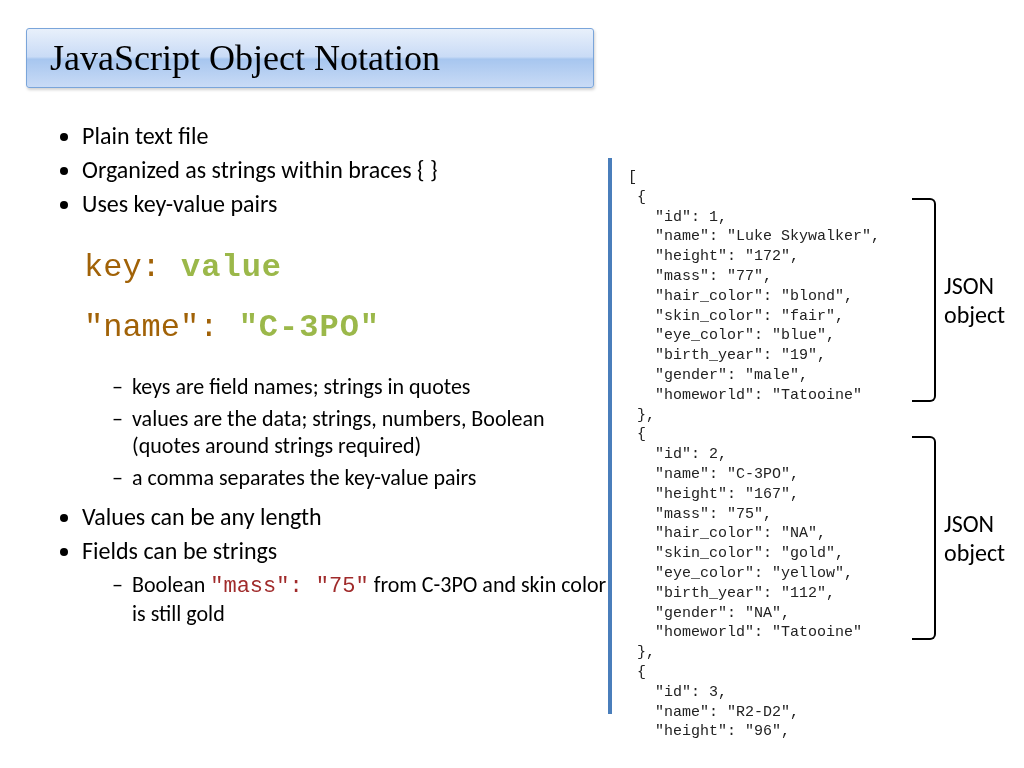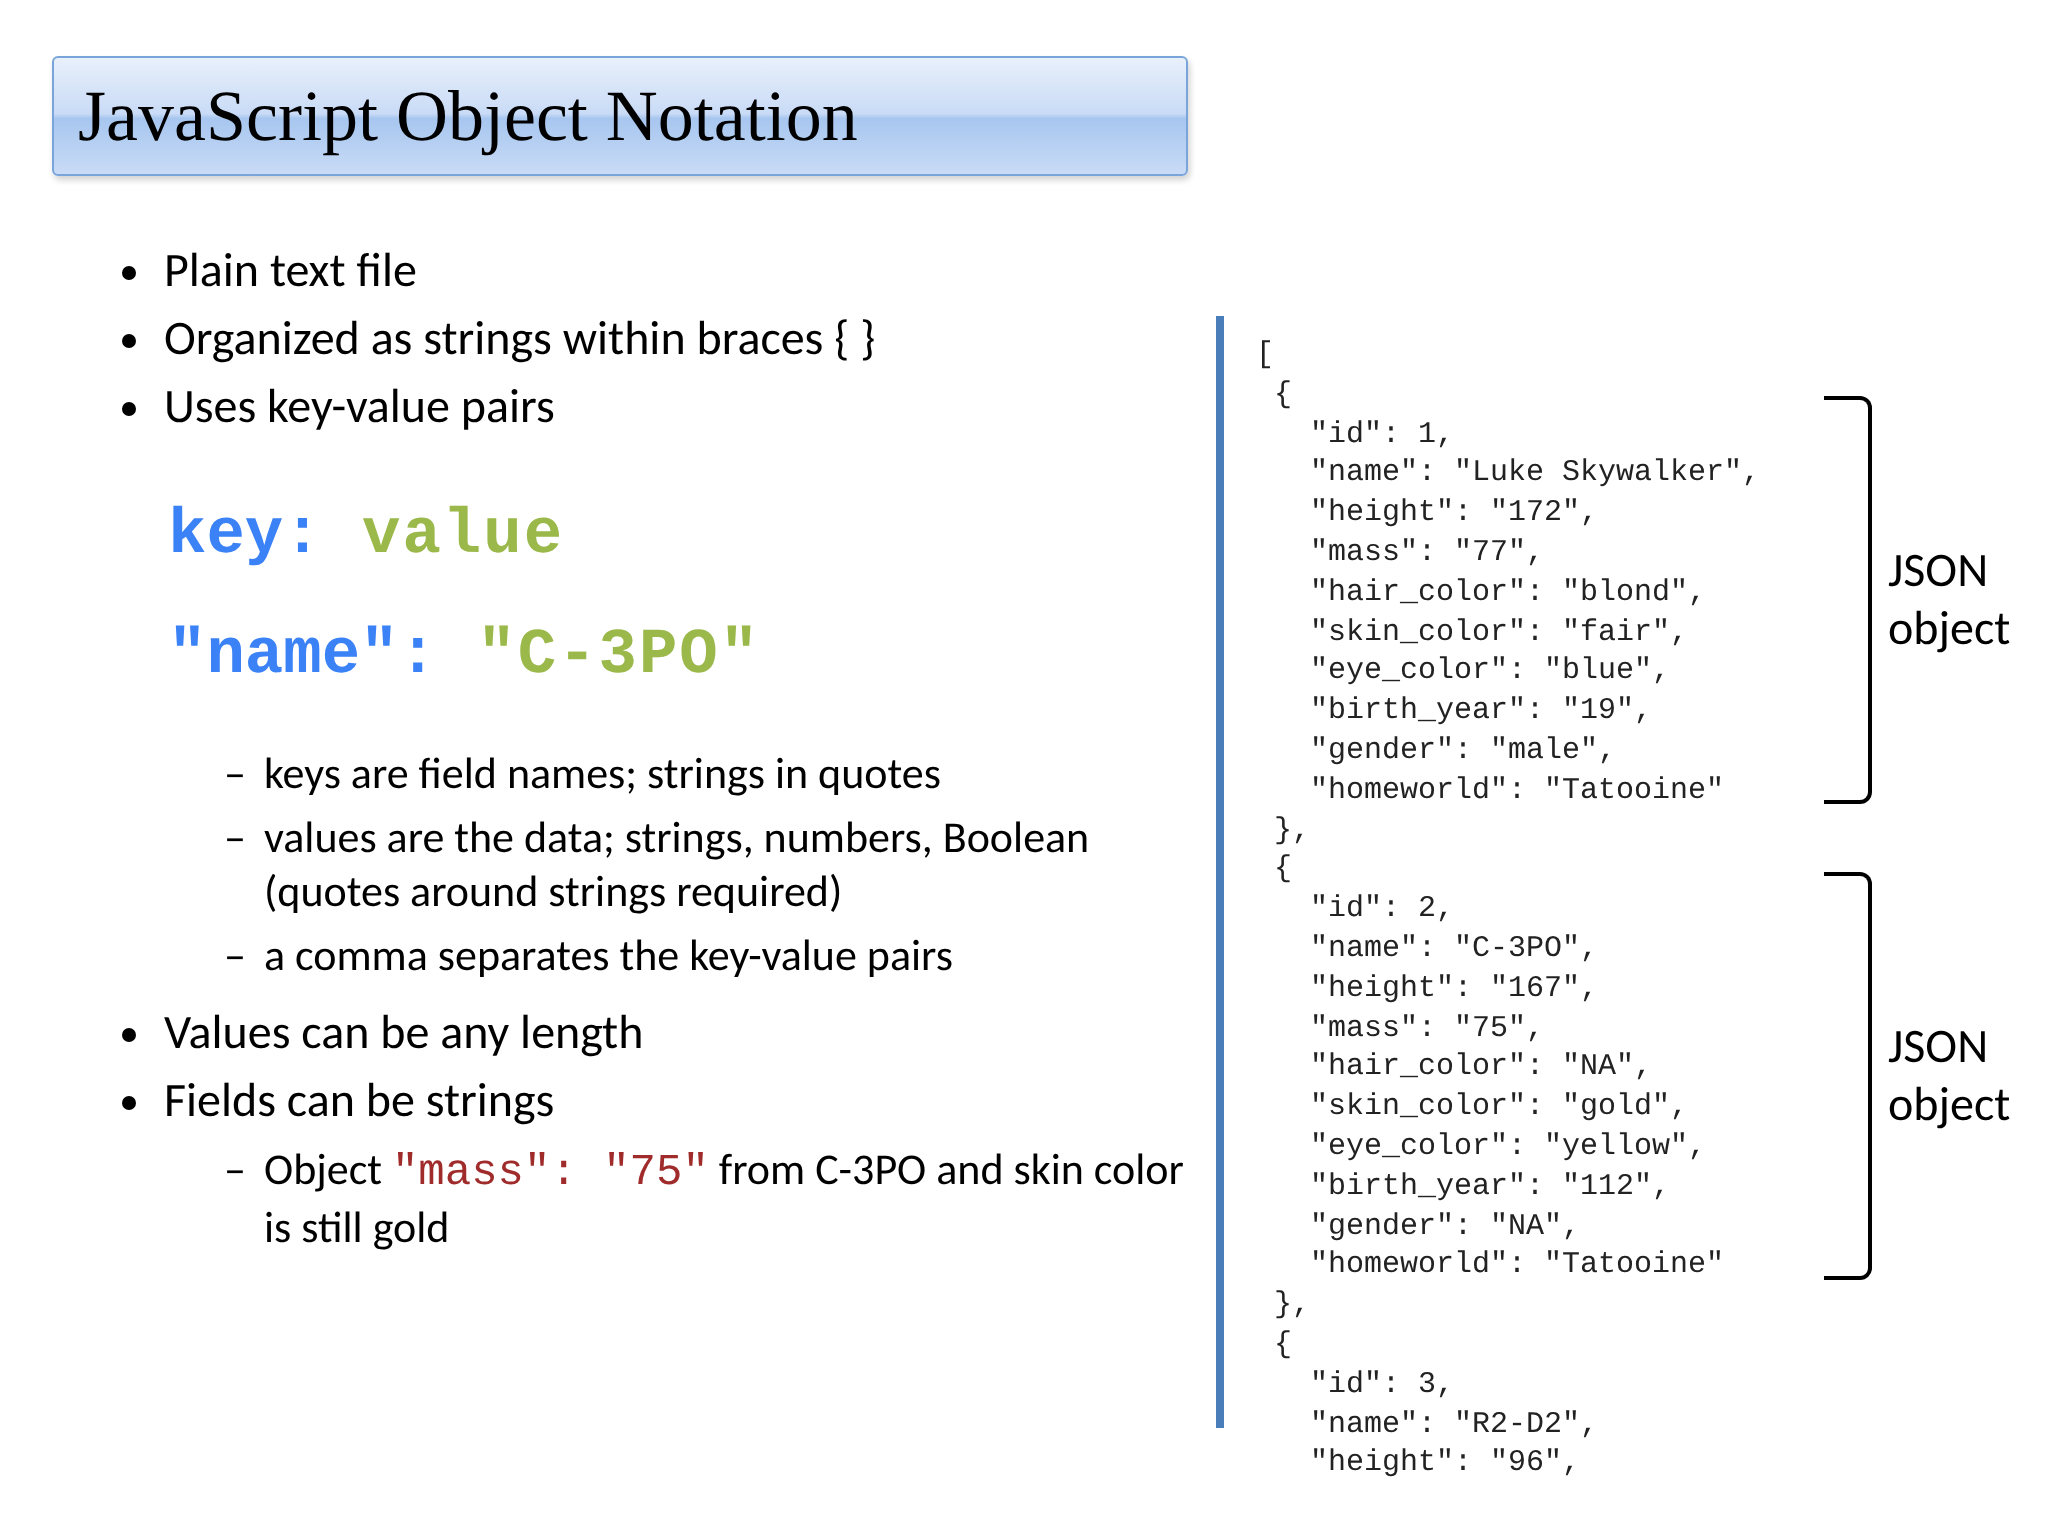--- a/index.html
+++ b/index.html
@@ -22,21 +22,21 @@
     left: 26px;
     top: 28px;
     width: 568px;
     height: 60px;
     background: linear-gradient(to bottom, #e8f0fb 0%, #c9dbf6 48%, #a7c6ef 52%, #c9dbf6 100%);
     border: 1px solid #7aa5da;
     border-radius: 3px;
     box-shadow: 1px 2px 3px rgba(0,0,0,0.18);
     display: flex;
     align-items: center;
-    padding-left: 12px;
+    padding-left: 23px;
     box-sizing: border-box;
   }
   .title-box span {
     font-size: 36px;
     font-family: "Times New Roman", Times, serif;
     color: #000;
   }
   .left-col {
     position: absolute;
     left: 52px;
@@ -51,21 +51,21 @@
   }
   ul.top > li {
     margin-bottom: 3px;
   }
   .kv-block {
     margin: 18px 0 14px 32px;
     font-family: Consolas, "Courier New", monospace;
     font-size: 32px;
     line-height: 1.9;
   }
-  .kv-key   { color: #3b82f6; font-weight: bold; }
+  .kv-key   { color: #a16207; }
   .kv-value { color: #9bb84a; letter-spacing: 1px; font-weight: bold; }
   ul.sub {
     margin: 4px 0 10px 0;
     padding-left: 60px;
     font-size: 22px;
     list-style: none;
   }
   ul.sub li {
     position: relative;
     padding-left: 20px;
@@ -151,21 +151,21 @@
       <li>a comma separates the key-value pairs</li>
     </ul>
 
     <ul class="top">
       <li>Values can be any length</li>
       <li>Fields can be strings</li>
     </ul>
 
     <ul class="sub">
       <li>
-        <span>Object </span><span class="mono-inline">"mass": "75"</span><span> from C-3PO and skin color is still gold</span>
+        <span>Boolean </span><span class="mono-inline">"mass": "75"</span><span> from C-3PO and skin color is still gold</span>
       </li>
     </ul>
   </div>
 
   <div class="sep"></div>
 
   <div class="code-area">[
  {
    "id": 1,
    "name": "Luke Skywalker",

